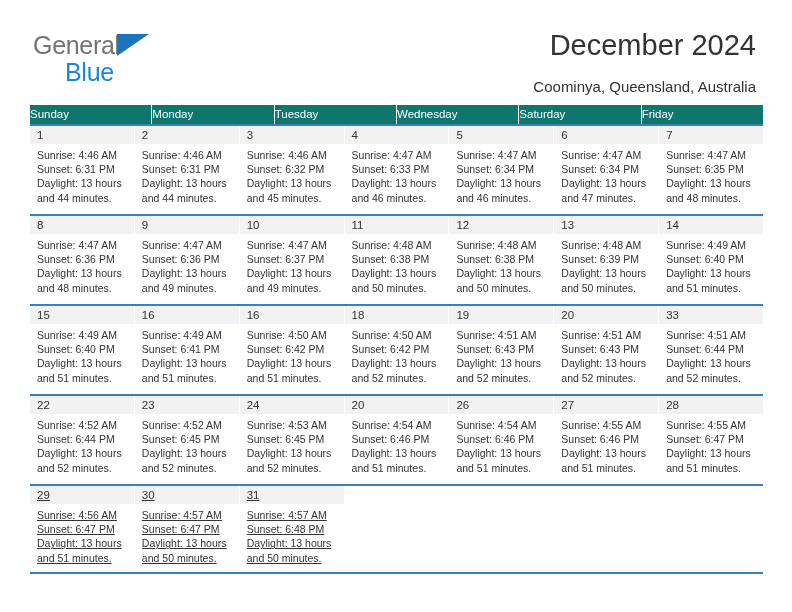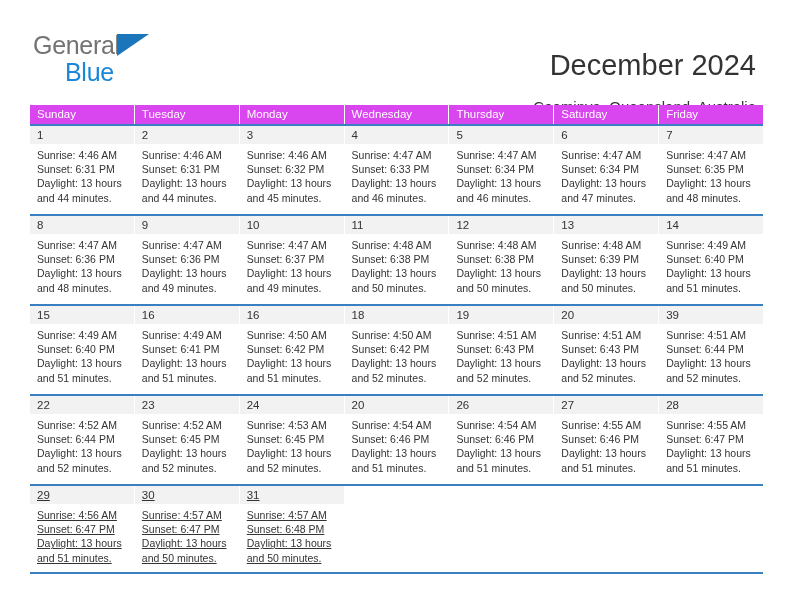--- a/index.html
+++ b/index.html
@@ -69,21 +69,20 @@
     right: 36px;
     top: 28px;
     text-align: right;
   }
   .cal-title {
     font-size: 29px;
     line-height: 34px;
     color: #333333;
     font-weight: normal;
     white-space: nowrap;
-    margin-top: 20px;
   }
   .cal-subtitle {
     margin-top: 16px;
     font-size: 15px;
     line-height: 18px;
     color: #333333;
     font-weight: normal;
     white-space: nowrap;
   }
 
@@ -93,26 +92,25 @@
     left: 30px;
     top: 105px;
     width: 733px;
   }
   .dow-row {
     display: flex;
     width: 100%;
   }
   .dow {
     flex: 1 1 0;
-    background: #d946ef;
+    background: #0f766e;
     color: #ffffff;
     font-size: 11.5px;
     line-height: 19px;
     height: 19px;
-    padding-left: 7px;
     box-sizing: border-box;
     border-right: 1px solid #ffffff;
     overflow: hidden;
     white-space: nowrap;
   }
   .dow:last-child { border-right: none; }
 
   .week {
     display: flex;
     width: 100%;
@@ -170,24 +168,23 @@
       <div class="cal-title">December 2024</div>
       <div class="cal-subtitle">Coominya, Queensland, Australia</div>
     </div>
 
   </div>
 
   <div class="calendar">
 
     <div class="dow-row">
       <div class="dow">Sunday</div>
+      <div class="dow">Monday</div>
       <div class="dow">Tuesday</div>
-      <div class="dow">Monday</div>
       <div class="dow">Wednesday</div>
-      <div class="dow">Thursday</div>
       <div class="dow">Saturday</div>
       <div class="dow">Friday</div>
     </div>
 
     <div id="weeks-container">
         <div class="week">
           <div class="day">
             <div class="daynum-band">
               <div class="daynum">1</div>
             </div>
@@ -406,21 +403,21 @@
             </div>
             <div class="day-details">
               <div class="detail-line">Sunrise: 4:51 AM</div>
               <div class="detail-line">Sunset: 6:43 PM</div>
               <div class="detail-line">Daylight: 13 hours</div>
               <div class="detail-line">and 52 minutes.</div>
             </div>
           </div>
           <div class="day">
             <div class="daynum-band">
-              <div class="daynum">39</div>
+              <div class="daynum">33</div>
             </div>
             <div class="day-details">
               <div class="detail-line">Sunrise: 4:51 AM</div>
               <div class="detail-line">Sunset: 6:44 PM</div>
               <div class="detail-line">Daylight: 13 hours</div>
               <div class="detail-line">and 52 minutes.</div>
             </div>
           </div>
         </div>
         <div class="week">

